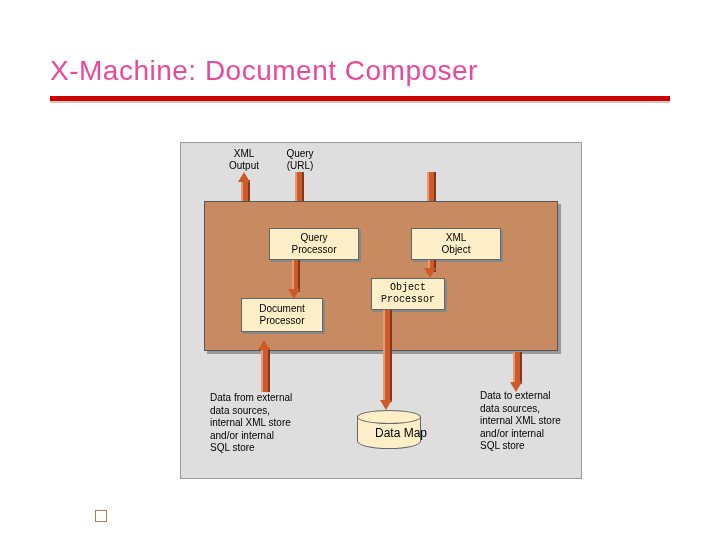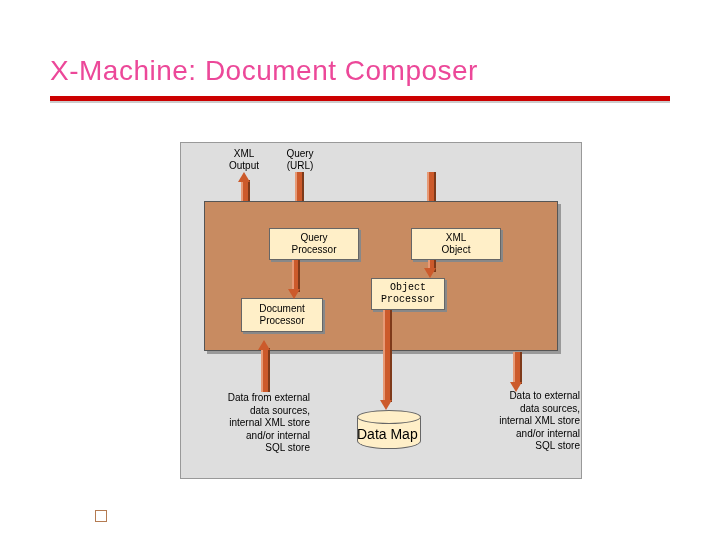--- a/index.html
+++ b/index.html
@@ -89,26 +89,26 @@
   .cyl-body {
     position: absolute; left:0; top:6px; width:62px; height:32px;
     background:#ffefc8; border-left:1px solid #666; border-right:1px solid #666; border-bottom:1px solid #666;
     border-bottom-left-radius: 31px 8px; border-bottom-right-radius: 31px 8px;
   }
   .cyl-top {
     position:absolute; left:0; top:0; width:62px; height:12px;
     background:#ffefc8; border:1px solid #666; border-radius:50%;
   }
   .cyl-label {
-    position:absolute; left:0; top:16px; width:62px; text-align:left; font-size:14px;
+    position:absolute; left:8px; top:16px; width:62px; text-align:right; font-size:12px;
   }
 
   
   .textblock {
-    position:absolute; font-size:10px; text-align:right; line-height:1.25;
+    position:absolute; font-size:10px; text-align:left; line-height:1.25;margin-left:30px;
   }
   .tb-left  { left: 0px;  top: 250px; width: 130px; }
   .tb-right { left: 270px; top: 248px; width: 130px; }
 
   
   .arrow { position: absolute; }
   
   .red-shaft { border-left: 2px solid #e79a76; border-right:2px solid #7e3a1a; background:#cc5a2b; }
   .red-head-down { width:0;height:0;border-left:6px solid transparent;border-right:6px solid transparent;border-top:10px solid #cc5a2b; position:absolute; }
   .red-head-up   { width:0;height:0;border-left:6px solid transparent;border-right:6px solid transparent;border-bottom:10px solid #cc5a2b; position:absolute; }

